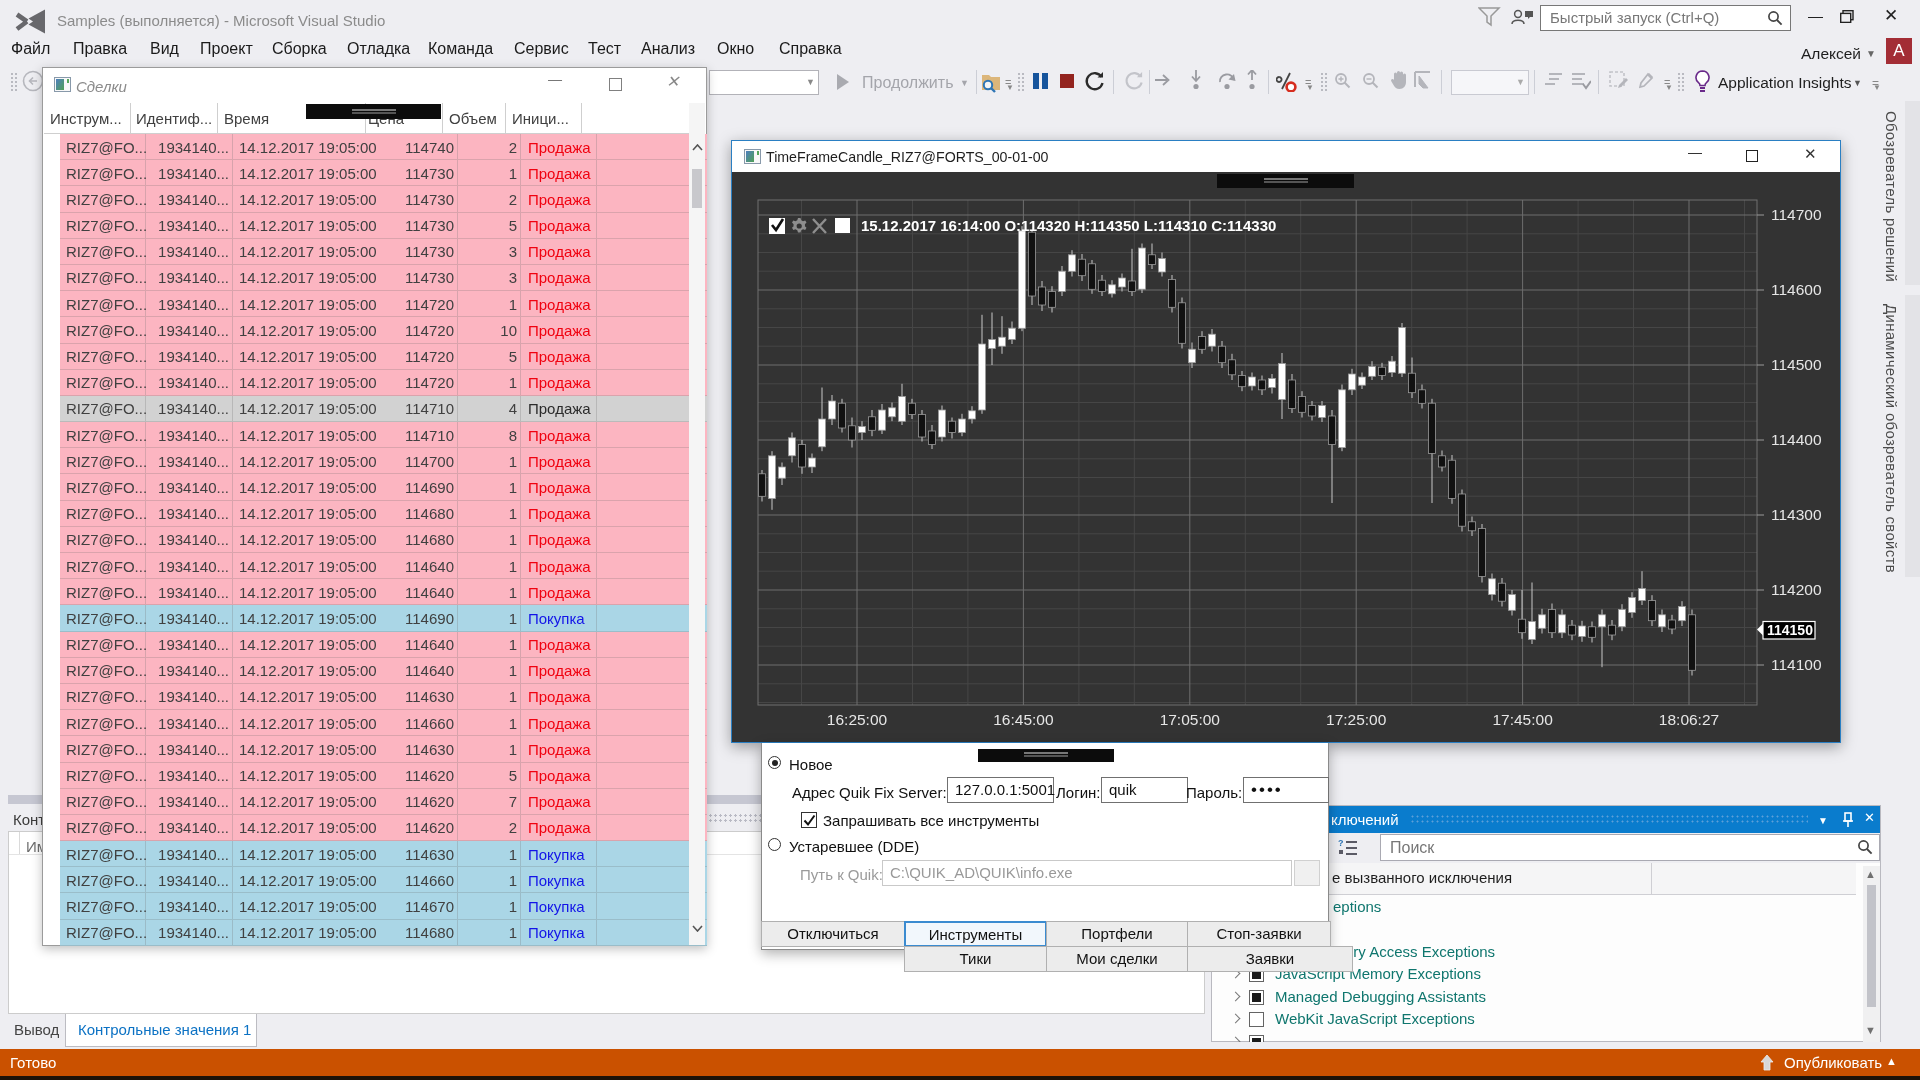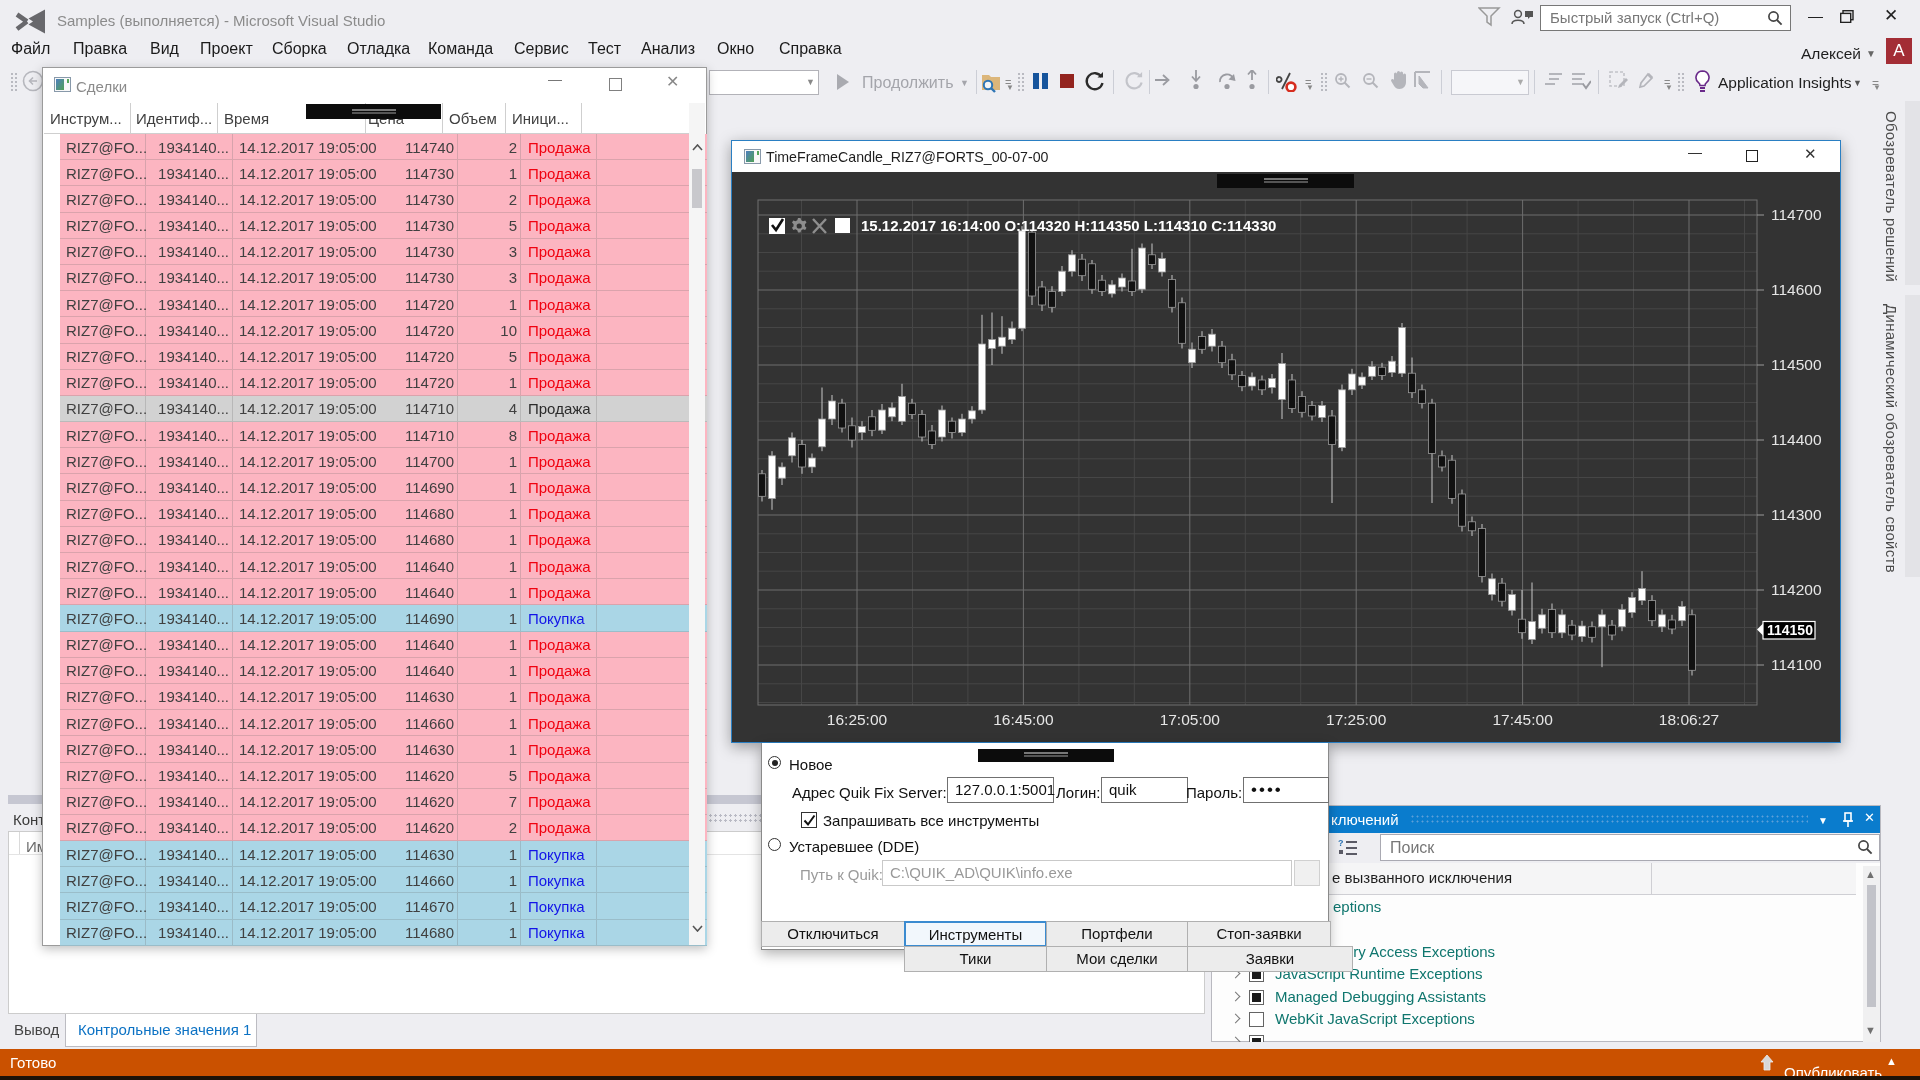--- a/index.html
+++ b/index.html
@@ -13,21 +13,21 @@
 .wbtn { position:absolute; color:#222; font-size:17px; top:9px; }
 
 
 #toolbar { position:absolute; left:0; top:64px; width:1920px; height:37px; }
 .sep { position:absolute; top:6px; width:1px; height:24px; background:#ccced6; }
 .dots { position:absolute; top:8px; width:7px; height:20px;
   background-image:radial-gradient(circle, #b9bac1 1px, transparent 1.2px); background-size:4px 4px; }
 
 
 #trades { position:absolute; left:42px; top:67px; width:665px; height:879px; background:#fff; border:1px solid #9b9b9b; box-shadow:0 3px 10px rgba(0,0,0,0.25); }
-#trades .tbar { position:absolute; left:0; top:0; width:100%; height:35px; background:#fff; }
+#trades .tbar { position:absolute; left:0; top:0; width:100%; height:35px; background:#fff;font-style:italic; }
 #trades .ttl { position:absolute; left:33px; top:10px; font-size:15px; color:#8b8b8b; }
 #tgrid { position:absolute; left:1px; top:35px; width:647px; height:842px; font-size:15px; color:#404040; }
 .thead { position:absolute; left:0; top:0; width:647px; height:31px; background:#fff; border-bottom:1px solid #cfcfcf; }
 .thead span { position:absolute; top:7px; }
 .tvline { position:absolute; top:0; width:1px; background:#cfcfcf; }
 #trows { position:absolute; left:16px; top:31px; width:647px; }
 .trow { position:relative; width:647px; height:26.2px; }
 .trow span { position:absolute; top:0; height:100%; padding-top:4.5px; white-space:nowrap; }
 .rp { background:#fcb5c1; border-bottom:1px solid rgba(100,100,100,0.22); }
 .rb { background:#aad6e6; border-bottom:1px solid rgba(100,100,100,0.22); }
@@ -306,21 +306,21 @@
       <span class="exrowtxt" style="left:121px">eptions</span>
     </div>
   <div class="row" style="top:136px">
       <i class="extri"></i>
       <div class="exbox"></div>
       <span class="exrowtxt">GPU Memory Access Exceptions</span>
     </div>
   <div class="row" style="top:158px">
       <i class="extri"></i>
       <div class="exbox f"></div>
-      <span class="exrowtxt">JavaScript Runtime Exceptions</span>
+      <span class="exrowtxt">JavaScript Memory Exceptions</span>
     </div>
   <div class="row" style="top:181px">
       <i class="extri"></i>
       <div class="exbox f"></div>
       <span class="exrowtxt">Managed Debugging Assistants</span>
     </div>
   <div class="row" style="top:203px">
       <i class="extri"></i>
       <div class="exbox"></div>
       <span class="exrowtxt">WebKit JavaScript Exceptions</span>
@@ -334,21 +334,21 @@
   <div class="abs" style="left:653px;top:62px;font-size:11px;color:#707070">▲</div>
   <div class="abs" style="left:655px;top:79px;width:9px;height:122px;background:#c2c3c9"></div>
   <div class="abs" style="left:653px;top:218px;font-size:11px;color:#707070">▼</div>
 </div>
 
 <div id="statusbar">
   <span style="position:absolute;left:10px;top:5px">Готово</span>
   <svg class="abs" style="left:1760px;top:5px" width="14" height="17" viewBox="0 0 14 17">
       <path d="M7 1 L13 8 H10 V16 H4 V8 H1 Z" fill="#d8d8d8" stroke="#eee" stroke-width="0.8"></path>
     </svg>
-  <span style="position:absolute;left:1784px;top:15px">Опубликовать</span>
+  <span style="position:absolute;left:1784px;top:5px">Опубликовать</span>
   <span style="position:absolute;left:1886px;top:6px;font-size:11px">▲</span>
 </div>
 <div id="statusbot"></div>
 
 <div id="trades">
   <div class="tbar">
     <svg class="abs" style="left:11px;top:9px" width="17" height="15" viewBox="0 0 17 15">
         <defs>
           <linearGradient id="gi1" x1="0" y1="0" x2="1" y2="1">
             <stop offset="0" stop-color="#4f7fc0"></stop>
@@ -682,21 +682,21 @@
         <defs>
           <linearGradient id="gi2" x1="0" y1="0" x2="1" y2="1">
             <stop offset="0" stop-color="#4f7fc0"></stop>
             <stop offset="1" stop-color="#4fa054"></stop>
           </linearGradient>
         </defs>
         <rect x="0.5" y="0.5" width="16" height="14" fill="#f8f8f8" stroke="#8899aa"></rect>
         <rect x="2" y="2" width="8" height="11" fill="url(#gi2)"></rect>
         <rect x="13" y="2" width="2" height="4" fill="#58a85c"></rect>
       </svg>
-    <span class="ttl">TimeFrameCandle_RIZ7@FORTS_00-07-00</span>
+    <span class="ttl">TimeFrameCandle_RIZ7@FORTS_00-01-00</span>
     <div class="wbtn" style="left:956px;top:3px;font-size:14px;color:#333">—</div>
     <div class="abs" style="left:1014px;top:9px;width:12px;height:12px;border:1.2px solid #222"></div>
     <div class="wbtn" style="left:1072px;top:4px;font-size:15px;color:#333;font-weight:300">✕</div>
   </div>
   <div id="chartbody">
     <svg width="1108" height="570" viewBox="0 0 1108 570" font-family="Liberation Sans, sans-serif">
       <g stroke="#464646" stroke-width="1">
           <line x1="26" y1="61.8" x2="1025" y2="61.8"></line>
           <line x1="26" y1="80.5" x2="1025" y2="80.5"></line>
           <line x1="26" y1="99.2" x2="1025" y2="99.2"></line>

